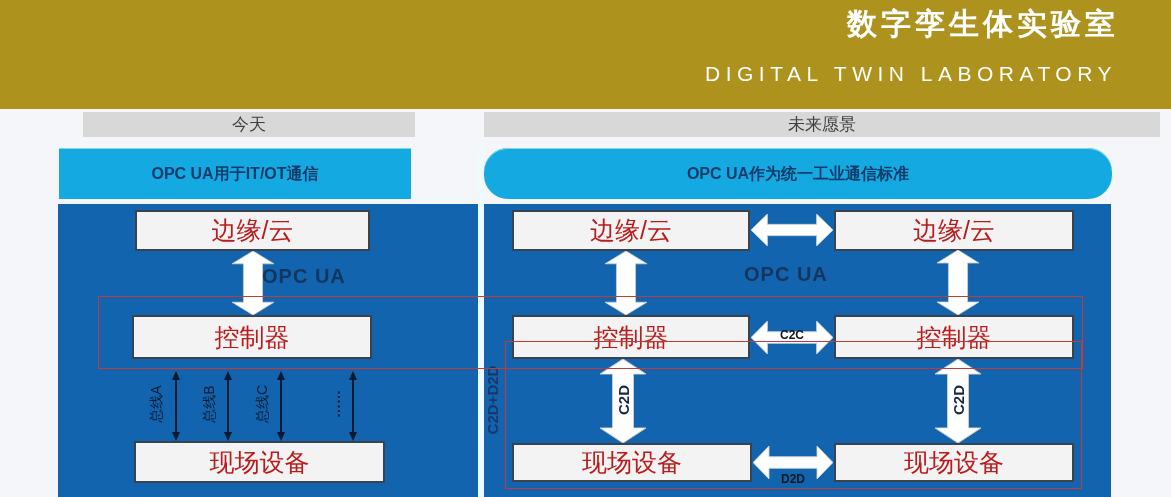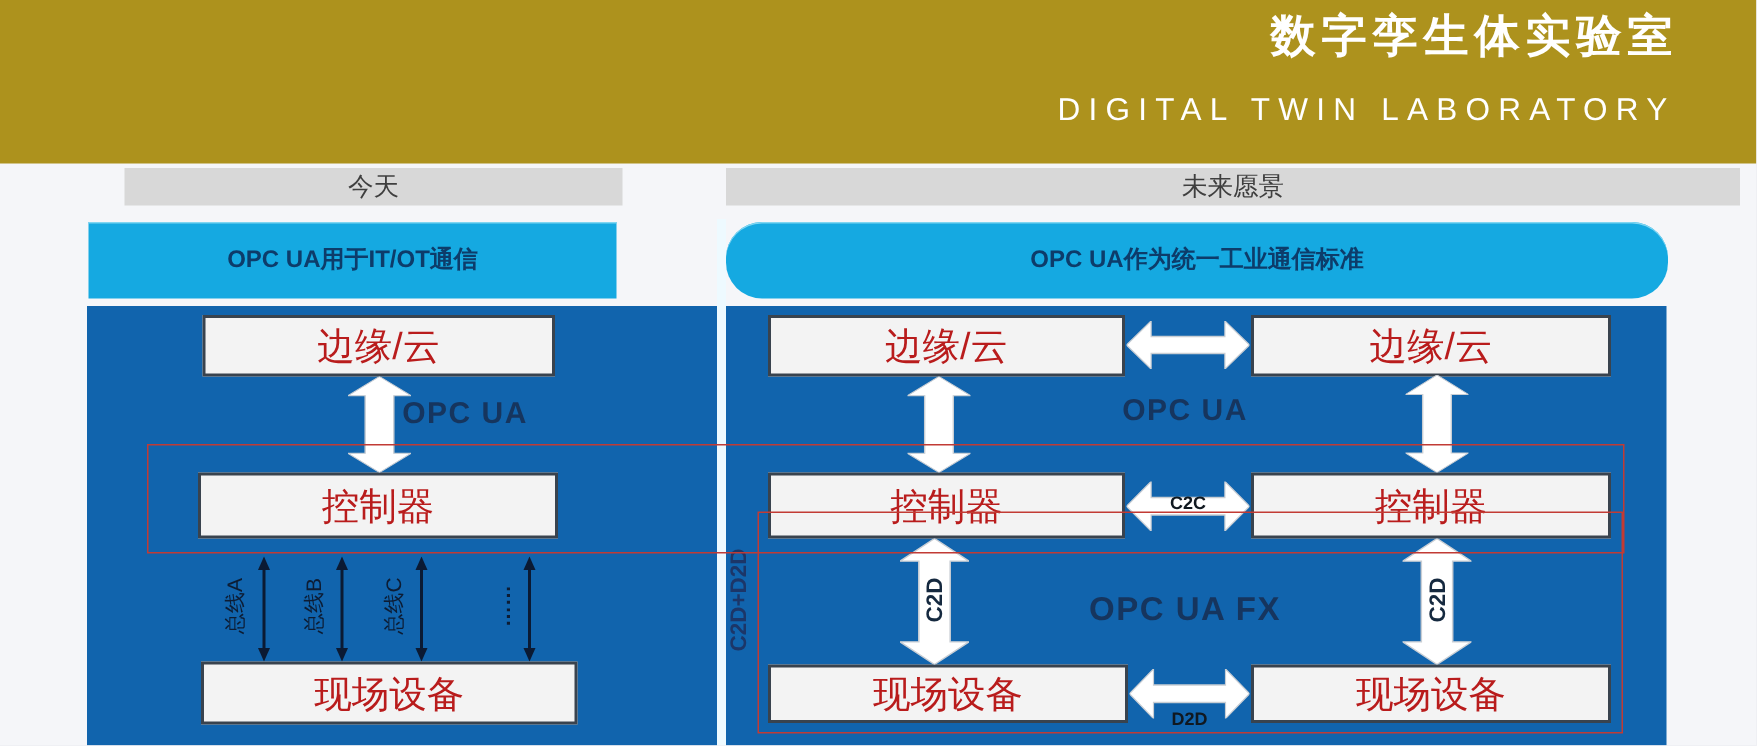--- a/index.html
+++ b/index.html
@@ -32,21 +32,21 @@
         display:flex;align-items:center;justify-content:center;box-sizing:border-box;z-index:10;}
   
   .asvg{position:absolute;z-index:12;}
   .asvg polygon{fill:#ffffff;stroke:#c9ced4;stroke-width:1;}
   
   .bsvg{position:absolute;z-index:12;}
   .bsvg line{stroke:#0b1a33;stroke-width:2;}
   .bsvg polygon{fill:#0b1a33;}
   
   .navy{position:absolute;color:#16355e;font-weight:700;z-index:20;white-space:nowrap;
-        letter-spacing:1px;text-align:center;}
+        letter-spacing:1px;}
   .alabel{position:absolute;color:#101820;font-weight:700;font-size:12px;z-index:20;
           text-align:center;white-space:nowrap;}
   .vlabel{position:absolute;display:flex;align-items:center;justify-content:center;
           transform:rotate(-90deg);color:#0d1c33;font-size:14px;z-index:20;white-space:nowrap;}
   .vlabel-c2d{font-weight:700;font-size:15px;color:#15293f;}
   .vlabel-c2dd2d{font-weight:700;font-size:15px;color:#1c3668;}
   
   .redrect{position:absolute;border:1.5px solid #c23b34;z-index:40;pointer-events:none;
            box-sizing:border-box;}
 </style>
@@ -139,19 +139,18 @@
   <svg class="asvg" style="left:751px;top:321px;" width="82" height="33" viewBox="0 0 100 34" preserveAspectRatio="none">
     <polygon points="0,17 20,0 20,11 80,11 80,0 100,17 80,34 80,23 20,23 20,34"></polygon>
   </svg>
   <div class="alabel" style="left:762px;top:328px;width:60px;">C2C</div>
   <svg class="asvg" style="left:753px;top:446px;" width="80" height="33" viewBox="0 0 100 34" preserveAspectRatio="none">
     <polygon points="0,17 20,0 20,11 80,11 80,0 100,17 80,34 80,23 20,23 20,34"></polygon>
   </svg>
   <div class="alabel" style="left:763px;top:472px;width:60px;">D2D</div>
 
   <div class="navy" style="left:744px;top:263px;width:92px;font-size:20px;">OPC UA</div>
-  <div class="navy" style="left:726px;top:393px;width:128px;font-size:22px;">OPC UA FX</div>
   <div class="vlabel vlabel-c2dd2d" style="left:432px;top:391px;width:120px;height:18px;">C2D+D2D</div>
 
   <div class="redrect" style="left:98px;top:296px;width:985px;height:73px;"></div>
   <div class="redrect" style="left:505px;top:341px;width:577px;height:148px;"></div>
 
 </div>
 
 </body></html>

